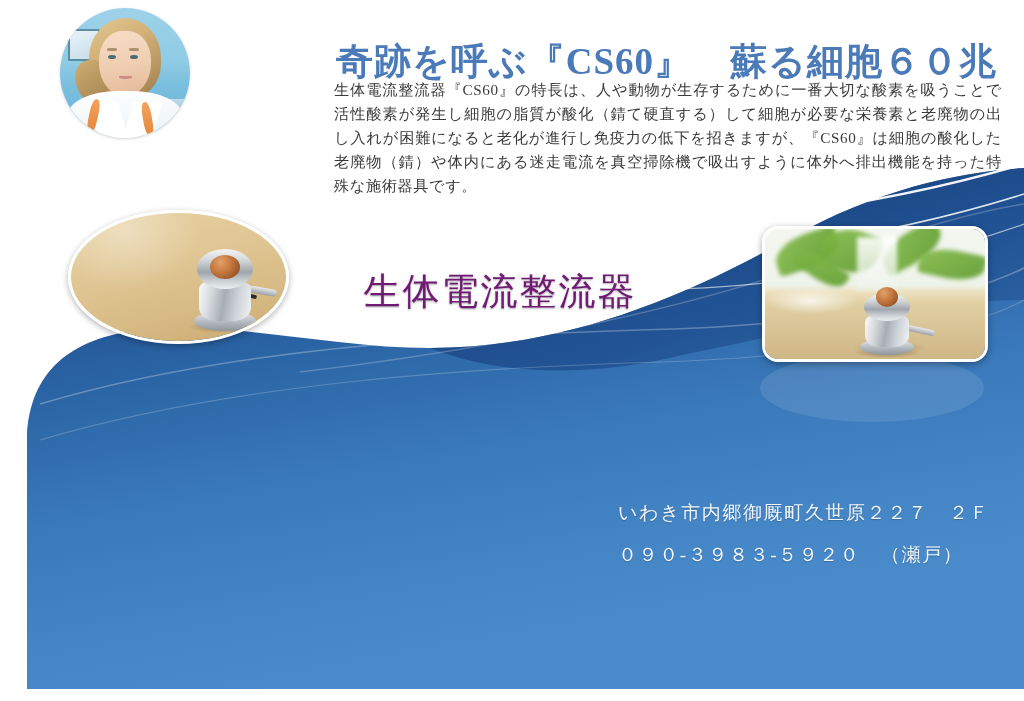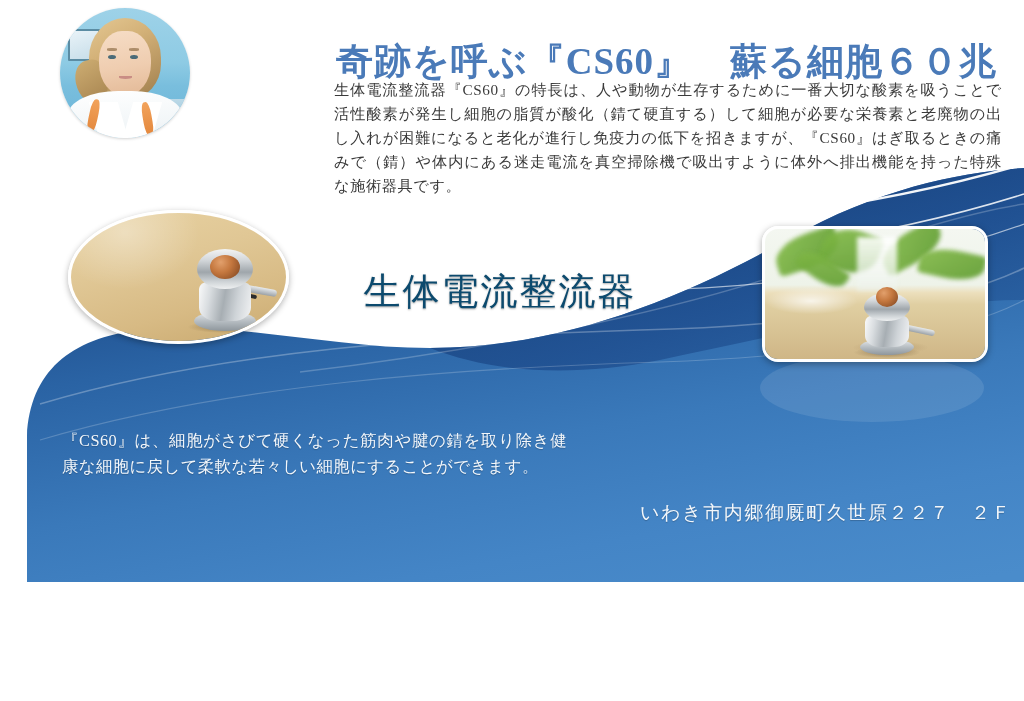--- a/index.html
+++ b/index.html
@@ -12,21 +12,21 @@
     height: 701px;
     position: relative;
     overflow: hidden;
     font-family: "Liberation Serif", "DejaVu Serif", serif;
   }
 
   #page {
     position: absolute;
     inset: 0;
     width: 1024px;
-    height: 582px;
+    height: 689px;
     background: #ffffff;
     overflow: hidden;
   }
 
   
   #bg-swoosh {
     position: absolute;
     left: 0;
     top: 0;
     width: 1024px;
@@ -198,21 +198,21 @@
   }
 
   
   #product-title {
     position: absolute;
     left: 330px;
     top: 268px;
     width: 340px;
     text-align: center;
     z-index: 5;
-    color: #0c4a6e;
+    color: #701a75;
     font-family: "Liberation Sans", "DejaVu Sans", sans-serif;
   }
   #product-title .line1 {
     font-size: 37px;
     letter-spacing: 2px;
     line-height: 48px;
     text-shadow: 0 1px 2px rgba(0,0,0,0.35);
   }
   #product-title .line2 {
     font-size: 39px;
@@ -381,21 +381,21 @@
     top: 492px;
     width: 390px;
     z-index: 7;
     color: #f3f7fb;
     font-family: "Liberation Serif", "DejaVu Serif", serif;
     font-size: 19px;
     line-height: 42px;
     letter-spacing: 1.6px;
     text-shadow: 0 1px 1px rgba(0,0,0,0.22);
   }
-  #contact-block .address { white-space: nowrap; margin-left: 22px; }
+  #contact-block .address { white-space: nowrap; }
   #contact-block .phone   { white-space: nowrap; }
 </style>
 </head>
 <body>
 
 <div id="page">
 
   <svg id="bg-swoosh" viewBox="0 0 1024 701" preserveAspectRatio="none">
     <defs>
       <linearGradient id="gradMain" x1="0" y1="0" x2="0.35" y2="1">
@@ -466,21 +466,21 @@
         <div class="coat"></div>
         <div class="collar-l"></div>
         <div class="collar-r"></div>
         <div class="stetho-l"></div>
         <div class="stetho-r"></div>
       </div>
     </div>
 
     <h1 id="main-title">奇跡を呼ぶ『CS60』　蘇る細胞６０兆</h1>
 
-    <div id="intro-paragraph">生体電流整流器『CS60』の特長は、人や動物が生存するために一番大切な酸素を吸うことで活性酸素が発生し細胞の脂質が酸化（錆て硬直する）して細胞が必要な栄養素と老廃物の出し入れが困難になると老化が進行し免疫力の低下を招きますが、『CS60』はぎ取るときの痛みで（錆）や体内にある迷走電流を真空掃除機で吸出すように体外へ排出機能を持った特殊な施術器具です。</div>
+    <div id="intro-paragraph">生体電流整流器『CS60』の特長は、人や動物が生存するために一番大切な酸素を吸うことで活性酸素が発生し細胞の脂質が酸化（錆て硬直する）して細胞が必要な栄養素と老廃物の出し入れが困難になると老化が進行し免疫力の低下を招きますが、『CS60』は細胞の酸化した老廃物（錆）や体内にある迷走電流を真空掃除機で吸出すように体外へ排出機能を持った特殊な施術器具です。</div>
   </div>
 
   <div id="device-oval">
     <div class="wood"></div>
     <div class="shine"></div>
     <div class="device" style="left:118px; top:30px; width:72px; height:88px;">
       <div class="shadow" style="bottom:-2px; width:74px; height:12px;"></div>
       <div class="handle" style="left:52px; top:44px; width:36px; height:7px; transform:rotate(10deg);"></div>
       <div class="cord" style="left:46px; top:50px; width:22px; height:4px; transform:rotate(12deg);"></div>
       <div class="base" style="bottom:0; width:62px; height:20px;"></div>
@@ -508,20 +508,20 @@
       <div class="handle" style="left:44px; top:40px; width:34px; height:6px; transform:rotate(12deg);"></div>
       <div class="base" style="bottom:0; width:54px; height:16px;"></div>
       <div class="body" style="bottom:8px; width:44px; height:32px;"></div>
       <div class="ring" style="top:6px; width:46px; height:28px;"></div>
       <div class="top-dome" style="top:0px; width:22px; height:20px;"></div>
     </div>
     <div class="reflect"></div>
   </div>
 
   <div id="body-paragraph">
-    <p>『CS60』は、細胞がさびて硬くなった筋肉や腱の錆を取り除き健康な細胞に戻して柔軟な若々しい細胞にすることができます。</p>
   </div>
 
   <div id="contact-block">
     <div class="address">いわき市内郷御厩町久世原２２７　２Ｆ</div>
+    <div class="phone">０９０‐３９８３‐５９２０　（瀬戸）</div>
   </div>
 
 </div>
 
 </body></html>

